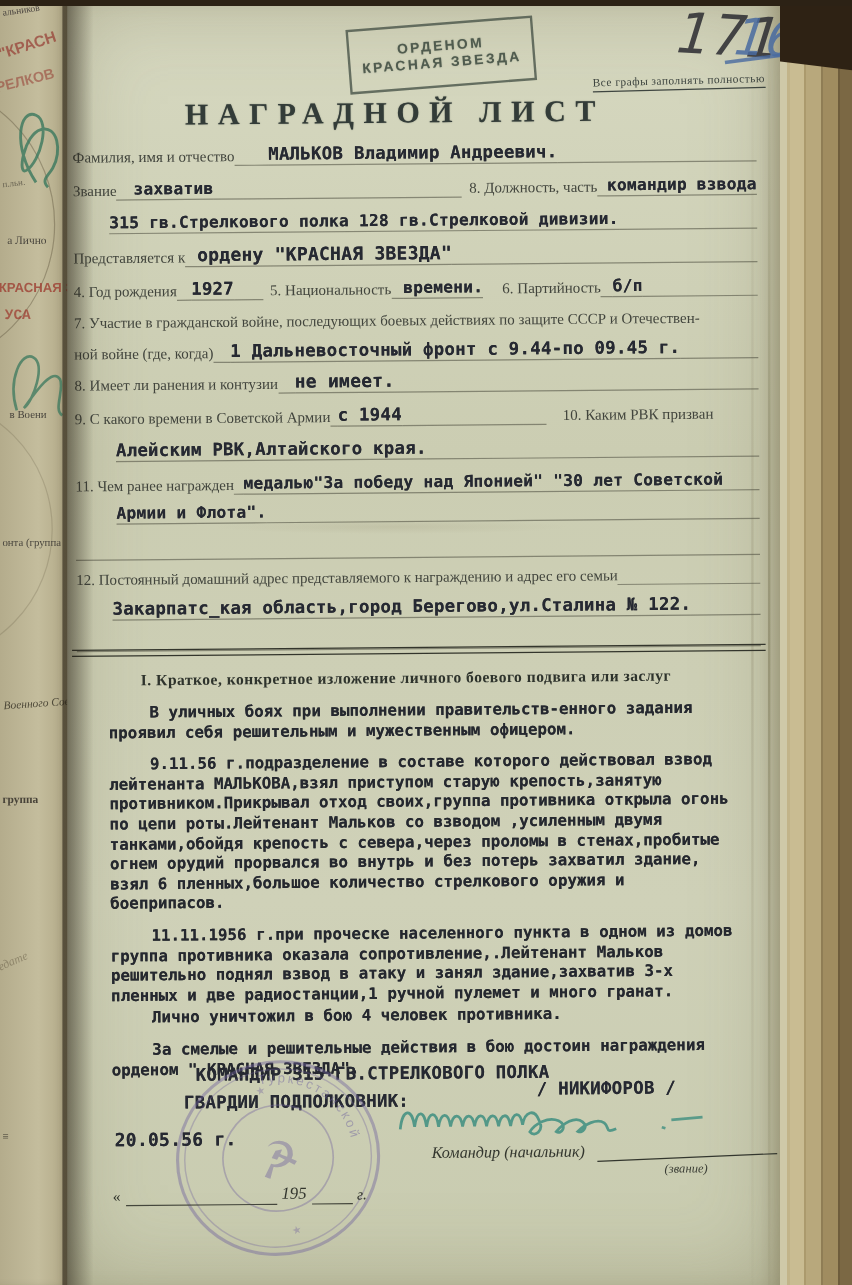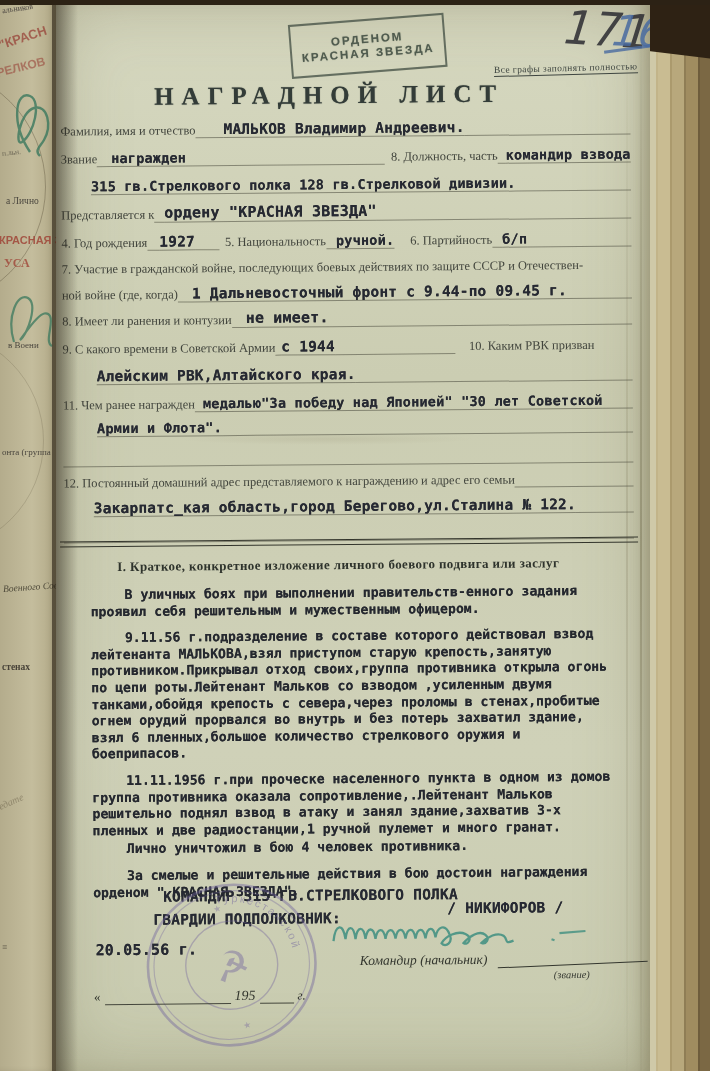--- a/index.html
+++ b/index.html
@@ -77,28 +77,28 @@
     <div class="arc" style="width:220px;height:220px;left:-178px;top:330px;border-color:rgba(90,80,58,.22);"></div>
     <span class="frag" style="left:2px;top:4px;font-size:8px;color:#4b4540;transform:rotate(-8deg);">альников</span>
     <span class="frag" style="left:-2px;top:30px;font-size:13px;font-weight:700;color:rgba(150,58,50,.7);transform:rotate(-18deg);font-family:'Liberation Sans',sans-serif;">"КРАСН</span>
     <span class="frag" style="left:-4px;top:60px;font-size:12px;font-weight:700;color:rgba(150,58,50,.55);transform:rotate(-14deg);font-family:'Liberation Sans',sans-serif;">РЕЛКОВ</span>
     <svg width="58" height="90" style="position:absolute;left:0;top:82px;">
       <path d="M30 70 C10 40,16 8,30 14 C42 19,34 52,22 60 C14 65,20 30,34 26 C48 22,52 44,44 58 C40 65,34 68,40 74" fill="none" stroke="rgba(58,120,94,.8)" stroke-width="2.4"></path>
     </svg>
     <span class="frag" style="left:2px;top:148px;font-size:7.5px;color:rgba(70,65,55,.7);transform:rotate(-6deg);">п.льн.</span>
     <span class="frag" style="left:6px;top:196px;font-size:9.5px;color:#4a463e;">а Лично</span>
     <span class="frag" style="left:-1px;top:234px;font-size:11px;font-weight:700;color:rgba(158,62,50,.8);font-family:'Liberation Sans',sans-serif;">КРАСНАЯ ЗВ</span>
-    <span class="frag" style="left:4px;top:256px;font-size:12px;font-weight:700;color:rgba(158,62,50,.75);font-family:Liberation Serif, serif;">УСА</span>
+    <span class="frag" style="left:4px;top:256px;font-size:12px;font-weight:700;color:rgba(158,62,50,.75);font-family:Liberation Mono, monospace;">УСА</span>
     <svg width="58" height="70" style="position:absolute;left:0;top:286px;">
       <path d="M14 56 C6 30,18 6,28 12 C38 18,28 48,20 54 C30 40,44 20,50 30 C54 38,44 56,52 60" fill="none" stroke="rgba(58,120,94,.75)" stroke-width="2.2"></path>
     </svg>
     <span class="frag" style="left:8px;top:340px;font-size:9px;color:#4a463e;">в Воени</span>
     <span class="frag" style="left:2px;top:447px;font-size:9px;color:#4a463e;">онта (группа</span>
     <span class="frag it" style="left:3px;top:582px;font-size:9.5px;color:#4f4a3a;transform:rotate(-4deg);">Военного Сове</span>
-    <span class="frag" style="left:2px;top:662px;font-size:9.5px;font-weight:700;color:#474238;">стенах</span>
+    <span class="frag" style="left:2px;top:662px;font-size:9.5px;font-weight:700;color:#474238;">группа</span>
     <span class="frag it" style="left:-2px;top:796px;font-size:10px;color:rgba(80,70,50,.4);transform:rotate(-24deg);">едате</span>
     <span class="frag" style="left:2px;top:942px;font-size:9px;font-weight:700;color:rgba(60,55,45,.7);letter-spacing:-1px;">≡</span>
   </div>
 
   <div class="page">
     <div class="crease" style="right:8px;"></div>
     <div class="crease" style="right:22px;opacity:.5;"></div>
     <div class="noise1"></div>
 
     <div class="tilt">
@@ -116,21 +116,21 @@
       <div class="row" style="top:112px;">
         <span class="lbl">Фамилия, имя и отчество</span>
         <span class="sp ul" style="width:28px;"></span>
         <span class="typed ul" style="font-size:14.5px;">МАЛЬКОВ Владимир Андреевич.</span>
         <span class="fill ul"></span>
       </div>
 
       <div class="row" style="top:140px;">
         <span class="lbl">Звание</span>
         <span class="sp ul" style="width:14px;"></span>
-        <span class="typed ul">награжден</span>
+        <span class="typed ul">захватив</span>
         <span class="fill ul"></span>
         <span class="lbl" style="margin-left:6px;">8. Должность, часть</span>
         <span class="sp ul" style="width:8px;"></span>
         <span class="typed ul">командир взвода</span>
       </div>
 
       <div class="row" style="top:168px;">
         <span class="sp" style="width:30px;"></span>
         <span class="typed ul">315 гв.Стрелкового полка 128 гв.Стрелковой дивизии.</span>
         <span class="fill ul"></span>
@@ -143,21 +143,21 @@
         <span class="fill ul"></span>
       </div>
 
       <div class="row" style="top:224px;">
         <span class="lbl">4. Год рождения</span>
         <span class="sp ul" style="width:12px;"></span>
         <span class="typed ul" style="font-size:14.5px;margin-top:39px;">1927</span>
         <span class="sp ul" style="width:24px;"></span>
         <span class="lbl" style="margin-left:6px;">5. Национальность</span>
         <span class="sp ul" style="width:10px;"></span>
-        <span class="typed ul">ручной.</span>
+        <span class="typed ul">времени.</span>
         <span class="lbl" style="margin-left:16px;">6. Партийность</span>
         <span class="sp ul" style="width:10px;"></span>
         <span class="typed ul">б/п</span>
         <span class="fill ul"></span>
       </div>
 
       <div class="row" style="top:250px;">
         <span class="lbl">7. Участие в гражданской войне, последующих боевых действиях по защите СССР и Отечествен-</span>
       </div>
 

